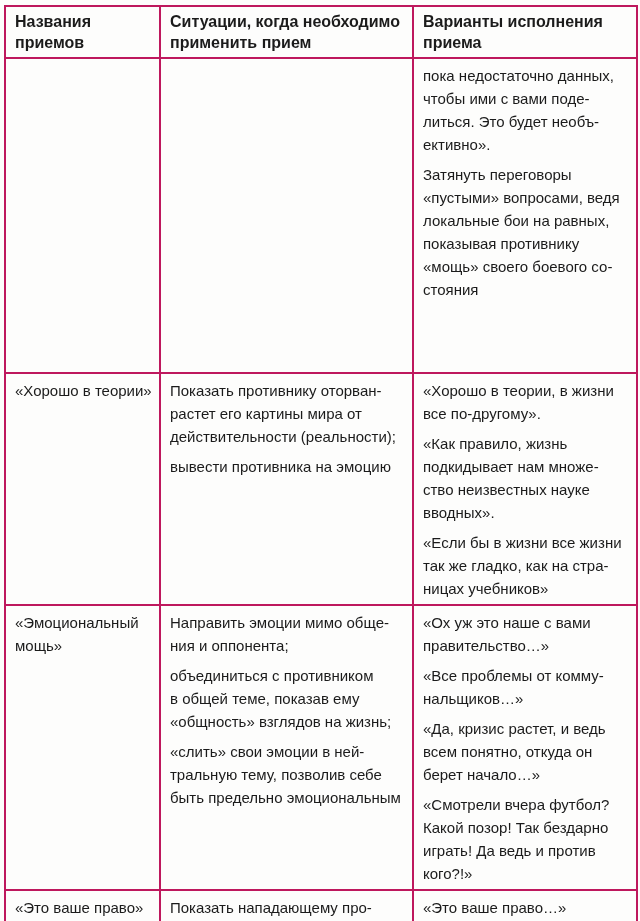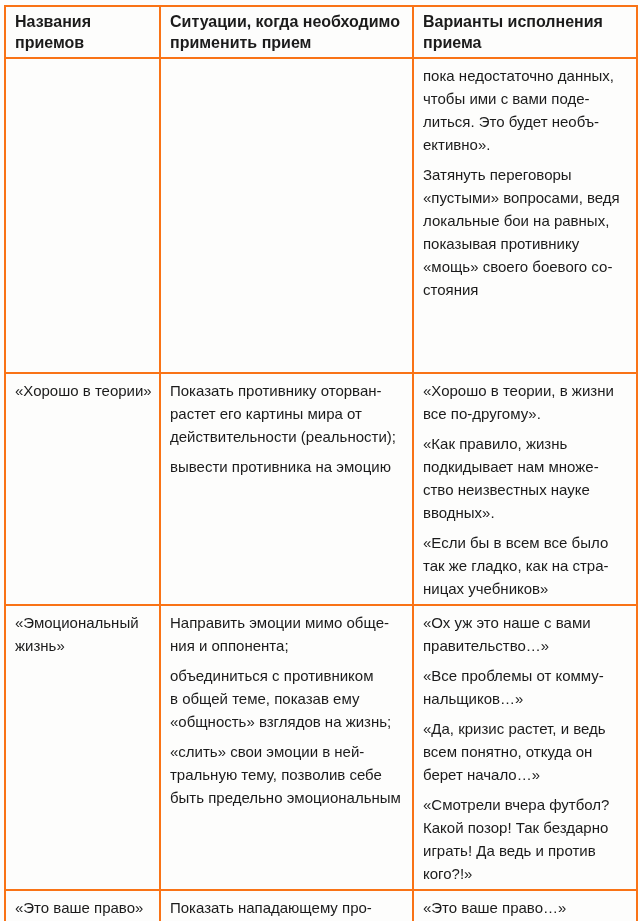--- a/index.html
+++ b/index.html
@@ -16,21 +16,21 @@
     border-collapse: collapse;
     table-layout: fixed;
     width: 632px;
     margin: 5px 0 0 4px;
     background: #fdfdfc;
   }
   col.c-name { width: 155px; }
   col.c-situation { width: 253px; }
   col.c-variants { width: 224px; }
   th, td {
-    border: 2px solid #f97316;
+    border: 2px solid #be185d;
     vertical-align: top;
     padding: 5px 7px 4px 9px;
     overflow: hidden;
     text-align: left;
   }
   th {
     font-size: 16px;
     font-weight: bold;
     line-height: 21px;
     white-space: pre-line;
@@ -96,29 +96,29 @@
 действительности (реальности);</p>
           <p>вывести противника на эмоцию</p>
         </td>
       <td>
           <p>«Хорошо в теории, в жизни
 все по-другому».</p>
           <p>«Как правило, жизнь
 подкидывает нам множе-
 ство неизвестных науке
 вводных».</p>
-          <p>«Если бы в всем все было
+          <p>«Если бы в жизни все жизни
 так же гладко, как на стра-
 ницах учебников»</p>
         </td>
     </tr>
     <tr class="row-2">
       <td>
           <div class="cell-text">«Эмоциональный
-жизнь»</div>
+мощь»</div>
         </td>
       <td>
           <p>Направить эмоции мимо обще-
 ния и оппонента;</p>
           <p>объединиться с противником
 в общей теме, показав ему
 «общность» взглядов на жизнь;</p>
           <p>«слить» свои эмоции в ней-
 тральную тему, позволив себе
 быть предельно эмоциональным</p>

